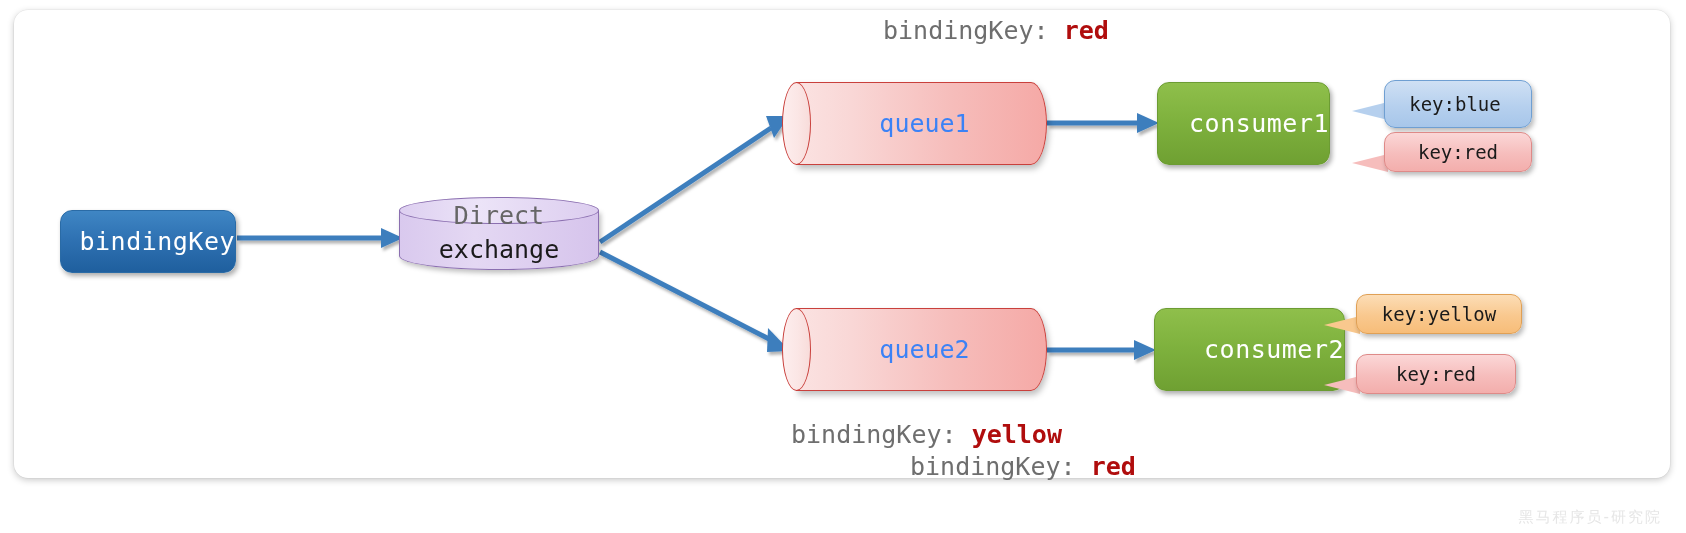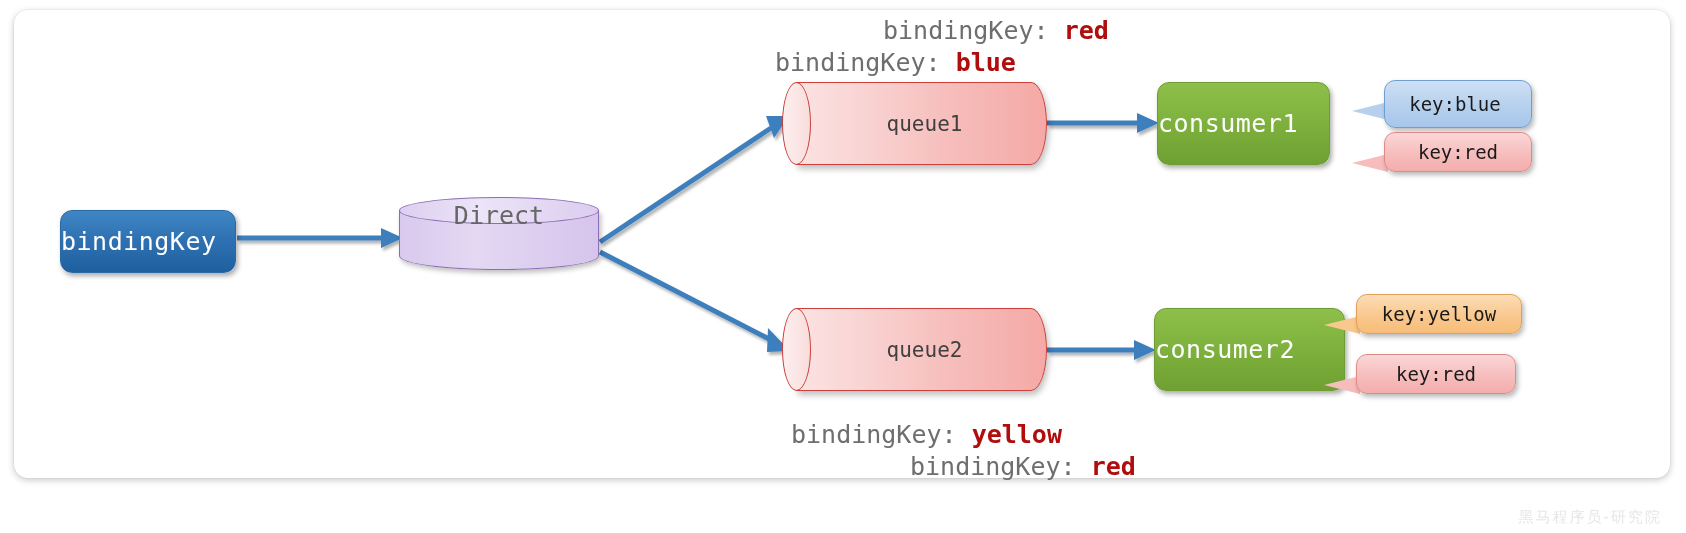--- a/index.html
+++ b/index.html
@@ -20,21 +20,21 @@
     border-radius: 14px;
     box-shadow: 0 2px 7px rgba(0,0,0,0.22), 0 0 0 0.6px rgba(0,0,0,0.06);
   }
   #stage { position: absolute; inset: 0; }
 
   .node { position: absolute; box-sizing: border-box; }
 
   
   .rbox {
     border-radius: 12px;
-    display: flex; align-items: center; justify-content: flex-start;
+    display: flex; align-items: center; justify-content: flex-end;
     color: #ffffff;
     font-size: 25px;
     letter-spacing: 0.5px;
     box-shadow: 2px 3px 5px rgba(0,0,0,0.33);
   }
   .rbox.blue {
     background: linear-gradient(to bottom, #3f86c4 0%, #2f72b3 45%, #1f5f9e 100%);
     border: 1px solid #2a6ba6;
   }
   .rbox.green {
@@ -79,21 +79,21 @@
   .hcyl .cap {
     position: absolute; top: 0; bottom: 0; left: 0; width: 29px;
     background: linear-gradient(to right, #fdeeee 0%, #fbe6e5 55%, #f8dcda 100%);
     border: 1px solid #c9403c;
     border-radius: 50%;
     box-sizing: border-box;
   }
   .hcyl .lbl {
     position: absolute; inset: 0;
     display: flex; align-items: center; justify-content: center;
-    font-size: 21px; color: #404040;
+    font-size: 25px; color: #3b82f6;
     padding-left: 20px;
   }
 
   
   .arrow-svg { position: absolute; left: 0; top: 0; overflow: visible; }
   .arrow-line { stroke: #3d7ebd; stroke-width: 5; fill: none; }
   .arrow-head { fill: #3d7ebd; }
 
   
   .bk {
@@ -198,20 +198,21 @@
     </svg>
 
     <div class="node rbox blue" style="left:46px; top:200px; width:176px; height:63px;">
       <span>bindingKey</span>
     </div>
 
     <div class="vcyl" style="left:385px; top:187px; width:200px; height:73px;">
       <div class="body"></div>
       <div class="top"></div>
       <div class="lbl top-lbl">Direct</div>
+      <div class="lbl main-lbl">exchange</div>
     </div>
 
     <div class="hcyl" style="left:768px; top:72px; width:265px; height:83px;">
       <div class="body"></div>
       <div class="cap"></div>
       <div class="lbl">queue1</div>
     </div>
 
     <div class="hcyl" style="left:768px; top:298px; width:265px; height:83px;text-align:right;">
       <div class="body"></div>
@@ -225,24 +226,20 @@
 
     <div class="node rbox green" style="left:1140px; top:298px; width:191px; height:83px;">
       <span>consumer2</span>
     </div>
 
     <div class="bk" style="left:869px; top:6px;">
       <span>bindingKey:</span>
       <span class="val">red</span>
     </div>
 
-    <div class="bk" style="left:761px; top:38px;">
-      <span>bindingKey:</span>
-      <span class="val">blue</span>
-    </div>
 
     <div class="bk" style="left:777px; top:410px;">
       <span>bindingKey:</span>
       <span class="val">yellow</span>
     </div>
 
     <div class="bk" style="left:896px; top:442px;">
       <span>bindingKey:</span>
       <span class="val">red</span>
     </div>

